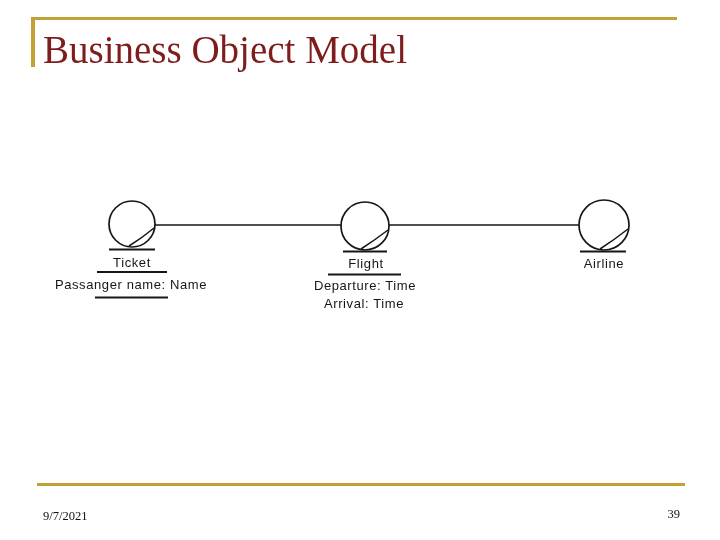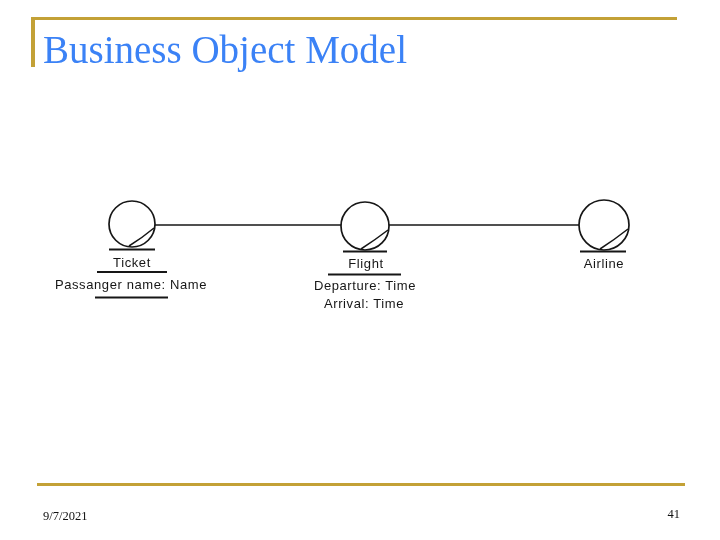--- a/index.html
+++ b/index.html
@@ -24,21 +24,21 @@
   .gold-bottom { left: 37px; top: 483px; width: 648px; height: 3px; }
   .title {
     position: absolute;
     left: 43px;
     top: 28px;
     margin: 0;
     font-family: "Liberation Serif", serif;
     font-weight: 400;
     font-size: 39px;
     line-height: 1.15;
-    color: #3b82f6;
+    color: #7f1d1d;
     white-space: nowrap;
   }
   .diagram-svg {
     position: absolute;
     left: 0;
     top: 0;
     width: 720px;
     height: 540px;
   }
   .diagram-svg text {
@@ -103,15 +103,15 @@
     <g>
       <circle cx="604" cy="225" r="25" fill="#ffffff" stroke="#161616" stroke-width="1.7"></circle>
       <path d="M 628 229 Q 614 240 600 249" fill="none" stroke="#161616" stroke-width="1.5"></path>
       <line x1="580" y1="251.5" x2="626" y2="251.5" stroke="#161616" stroke-width="2"></line>
       <text x="604" y="268" text-anchor="middle">Airline</text>
     </g>
   </svg>
 
   <div class="gold-line gold-bottom"></div>
   <div class="footer-date">9/7/2021</div>
-  <div class="footer-page">41</div>
+  <div class="footer-page">39</div>
 
 </div>
 
 </body></html>

